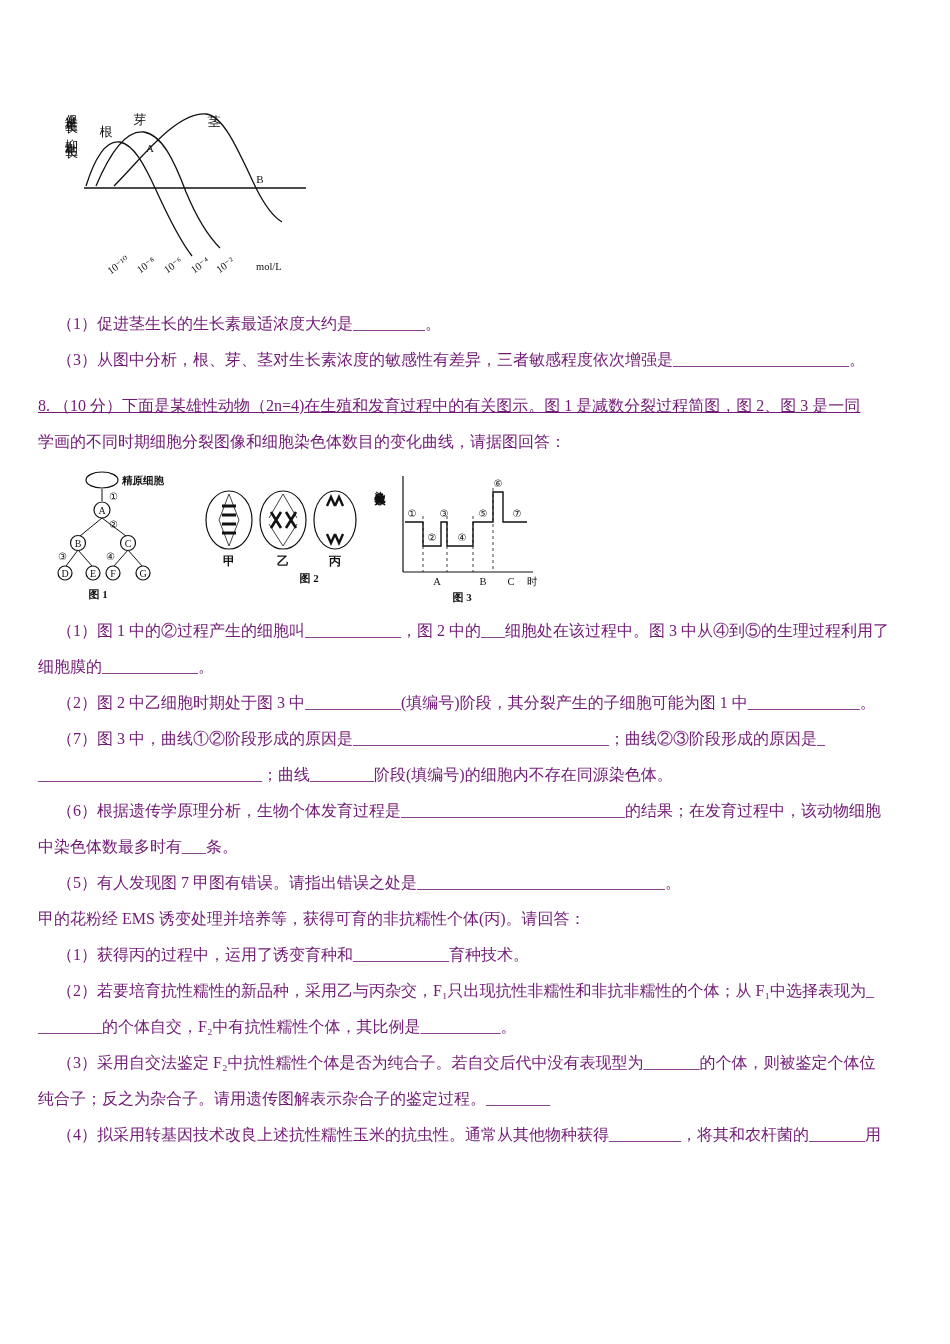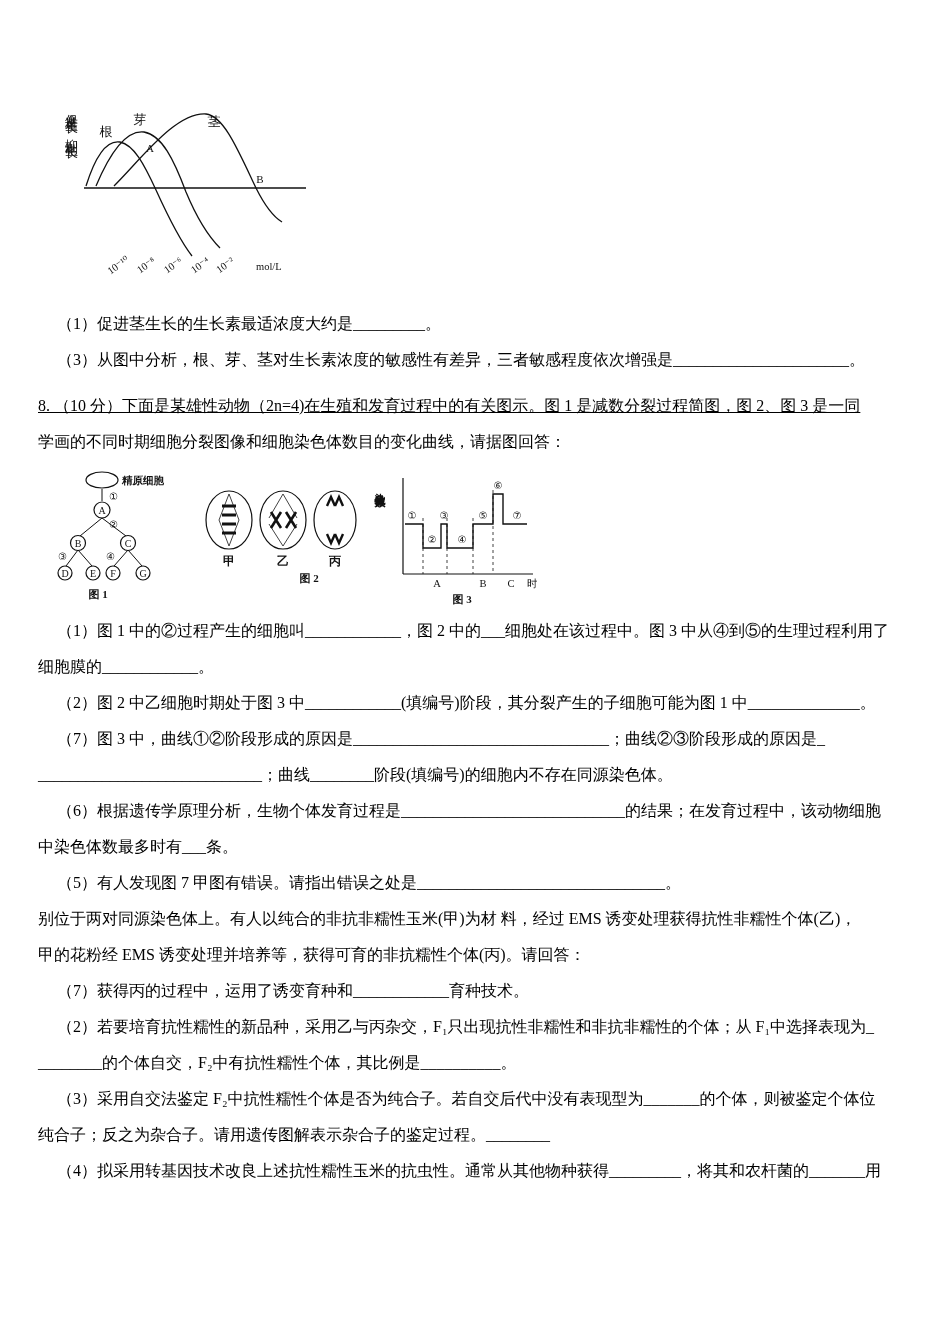--- a/index.html
+++ b/index.html
@@ -2,36 +2,36 @@
 <html><head>
 <meta charset="utf-8">
 <style>
   html,body{margin:0;padding:0;}
   body{
     width:950px;height:1344px;background:#ffffff;color:#111;
     font-family:"Liberation Serif","DejaVu Serif",serif;
     overflow:hidden;
   }
   .page{padding:104px 38px 0 38px;}
-  .line{font-size:16px;line-height:36px;white-space:nowrap;color:#000000;}
+  .line{font-size:16px;line-height:36px;white-space:nowrap;color:#701a75;}
   .indent{padding-left:19px;}
   .mt10{margin-top:10px;text-decoration:underline;}
   .mt4{margin-top:4px;}
 
   
   .fig-auxin{position:relative;width:270px;height:180px;margin:0 0 22px 24px;}
   .axis-col{
     position:absolute;left:0;top:6;height:170px;width:18px;
     writing-mode:vertical-rl;text-orientation:upright;
     font-size:13px;letter-spacing:2px;line-height:18px;color:#111;
   }
   .fig-auxin svg{position:absolute;left:18px;top:0;}
 
   
-  .fig-row{display:flex;gap:14px;margin:8px 0 6px 16px;align-items:flex-end;}
+  .fig-row{display:flex;gap:14px;margin:8px 0 6px 16px;align-items:center;}
   .subfig{position:relative;}
   .fig3wrap{display:flex;align-items:flex-start;}
   .vtext{
     writing-mode:vertical-rl;text-orientation:upright;
     font-size:11px;font-weight:bold;letter-spacing:1px;
     margin-top:12px;color:#111;
   }
   svg text{fill:#111;font-family:"Liberation Serif","DejaVu Serif",serif;}
   .svgcap{font-weight:bold;}
 </style>
@@ -153,22 +153,21 @@
 
   <div class="line indent">（1）图 1 中的②过程产生的细胞叫____________，图 2 中的___细胞处在该过程中。图 3 中从④到⑤的生理过程利用了</div>
   <div class="line">细胞膜的____________。</div>
   <div class="line indent">（2）图 2 中乙细胞时期处于图 3 中____________(填编号)阶段，其分裂产生的子细胞可能为图 1 中______________。</div>
   <div class="line indent">（7）图 3 中，曲线①②阶段形成的原因是________________________________；曲线②③阶段形成的原因是_</div>
   <div class="line">____________________________；曲线________阶段(填编号)的细胞内不存在同源染色体。</div>
   <div class="line indent">（6）根据遗传学原理分析，生物个体发育过程是____________________________的结果；在发育过程中，该动物细胞</div>
   <div class="line">中染色体数最多时有___条。</div>
   <div class="line indent">（5）有人发现图 7 甲图有错误。请指出错误之处是_______________________________。</div>
 
-  <div class="line">别位于两对同源染色体上。有人以纯合的非抗非糯性玉米(甲)为材 料，经过 EMS 诱变处理获得抗性非糯性个体(乙)，</div>
   <div class="line">甲的花粉经 EMS 诱变处理并培养等，获得可育的非抗糯性个体(丙)。请回答：</div>
-  <div class="line indent">（7）获得丙的过程中，运用了诱变育种和____________育种技术。</div>
+  <div class="line indent">（1）获得丙的过程中，运用了诱变育种和____________育种技术。</div>
   <div class="line indent">（2）若要培育抗性糯性的新品种，采用乙与丙杂交，F₁只出现抗性非糯性和非抗非糯性的个体；从 F₁中选择表现为_</div>
   <div class="line">________的个体自交，F₂中有抗性糯性个体，其比例是__________。</div>
   <div class="line indent">（3）采用自交法鉴定 F₂中抗性糯性个体是否为纯合子。若自交后代中没有表现型为_______的个体，则被鉴定个体位</div>
   <div class="line">纯合子；反之为杂合子。请用遗传图解表示杂合子的鉴定过程。________</div>
   <div class="line indent">（4）拟采用转基因技术改良上述抗性糯性玉米的抗虫性。通常从其他物种获得_________，将其和农杆菌的_______用</div>
 
 </div>
 
 </body></html>

